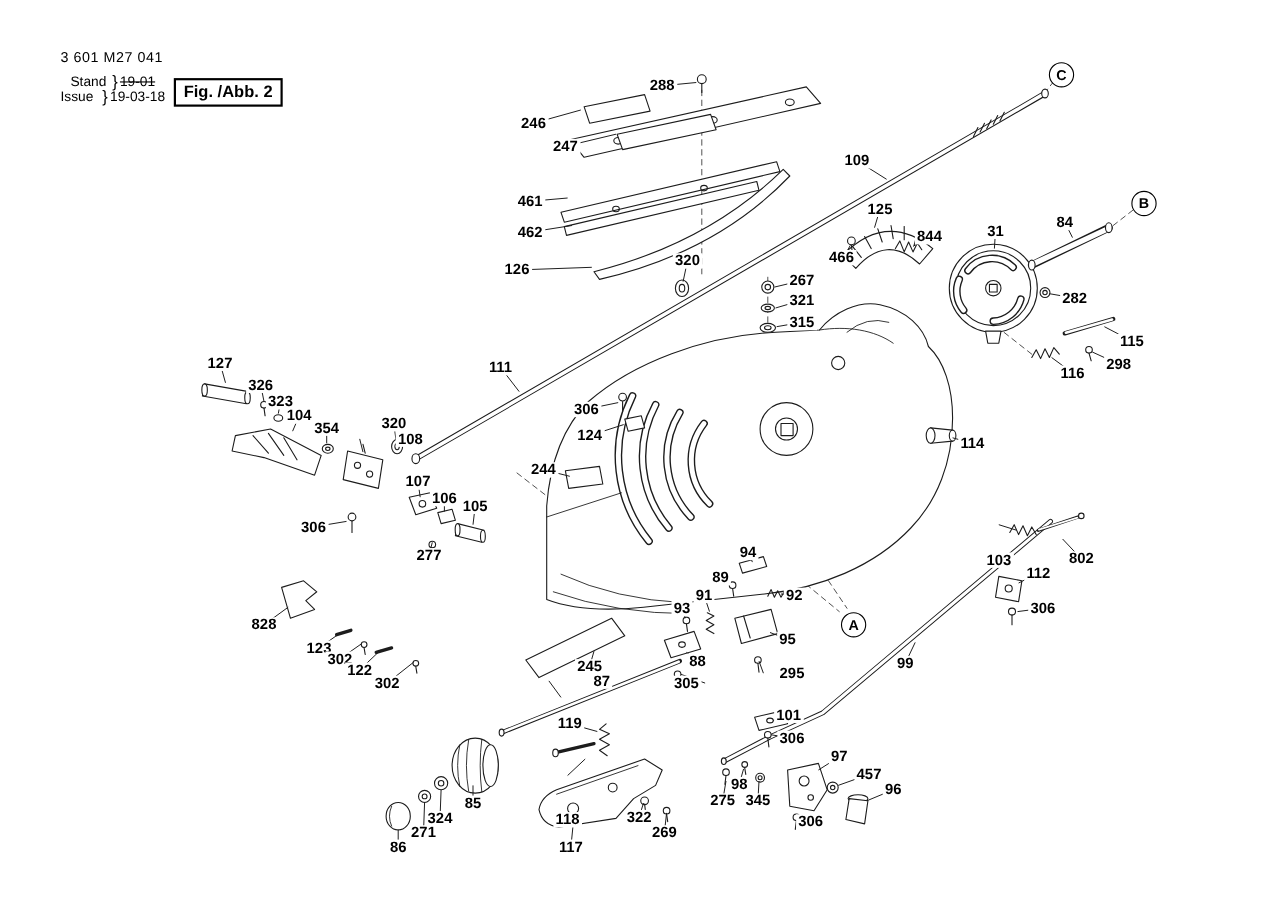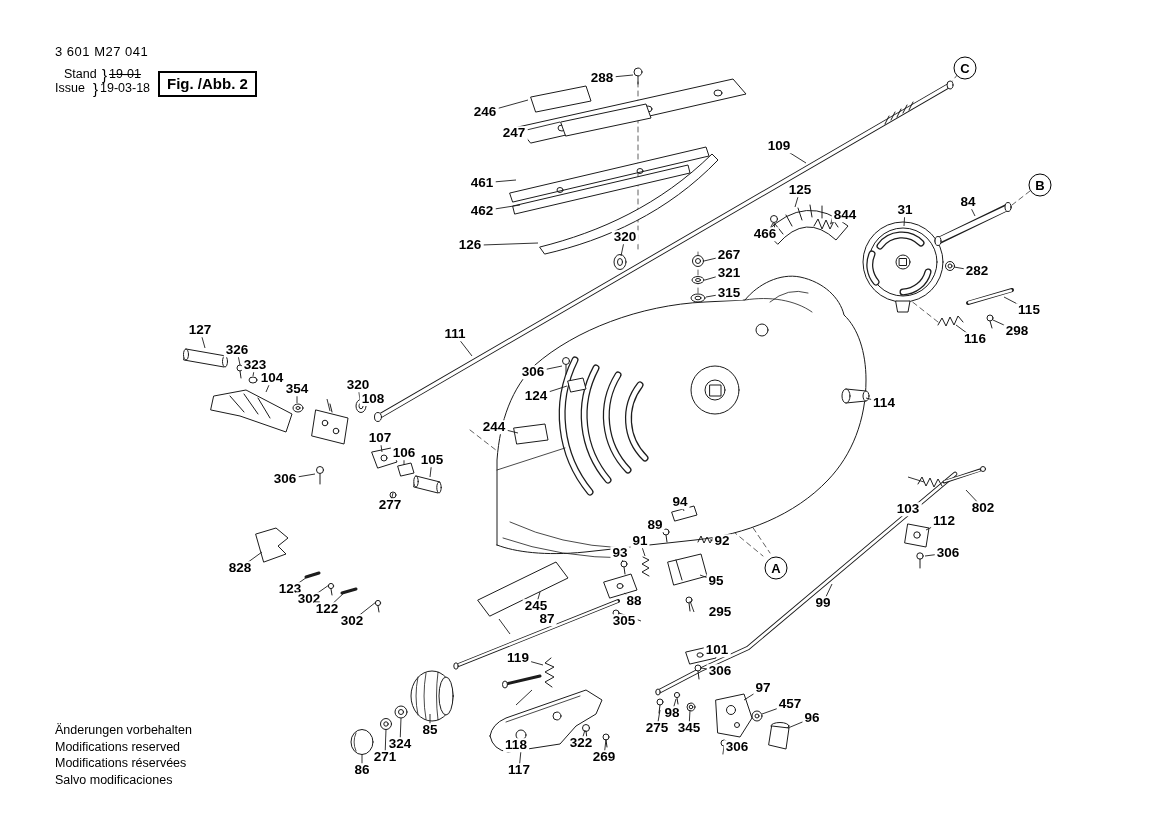--- a/index.html
+++ b/index.html
@@ -417,26 +417,20 @@
       <span class="strike">19-01</span>
     </div>
     <div class="rev-row">
       <span class="rev-label">Issue</span>
       <span class="rev-brace">}</span>
       <span>19-03-18</span>
     </div>
   </div>
   <div class="fig-box">Fig. /Abb. 2</div>
 
-  <div class="footer">
-      <div>Änderungen vorbehalten</div>
-      <div>Modifications reserved</div>
-      <div>Modifications réservées</div>
-      <div>Salvo modificaciones</div>
-    </div>
 
 <div class="callout" style="left: 602px; top: 78px;">288</div>
     <div class="callout" style="left: 485px; top: 112px;">246</div>
     <div class="callout" style="left: 514px; top: 133px;">247</div>
     <div class="callout" style="left: 482px; top: 183px;">461</div>
     <div class="callout" style="left: 482px; top: 211px;">462</div>
     <div class="callout" style="left: 470px; top: 245px;">126</div>
     <div class="callout" style="left: 625px; top: 237px;">320</div>
     <div class="callout" style="left: 779px; top: 146px;">109</div>
     <div class="callout" style="left: 800px; top: 190px;">125</div>

